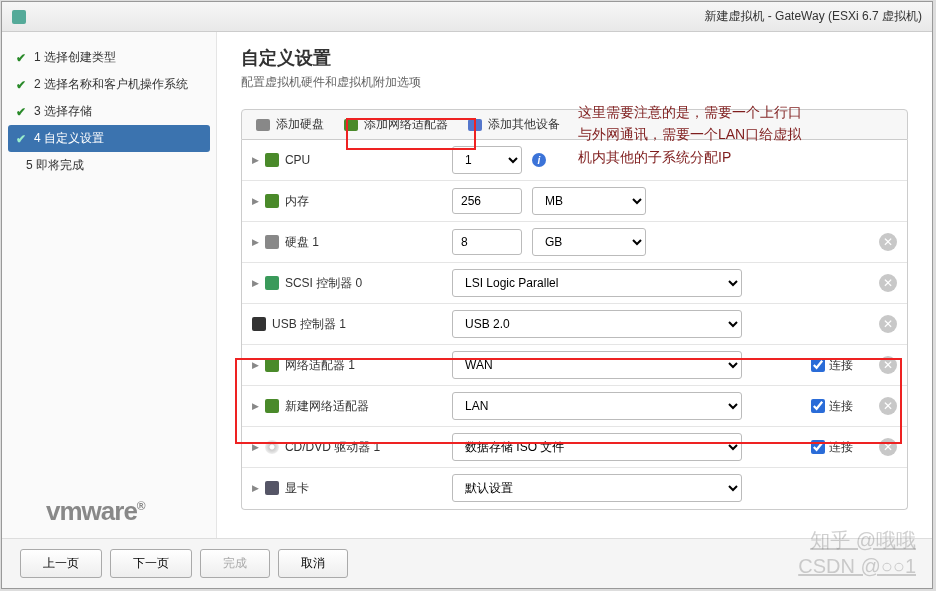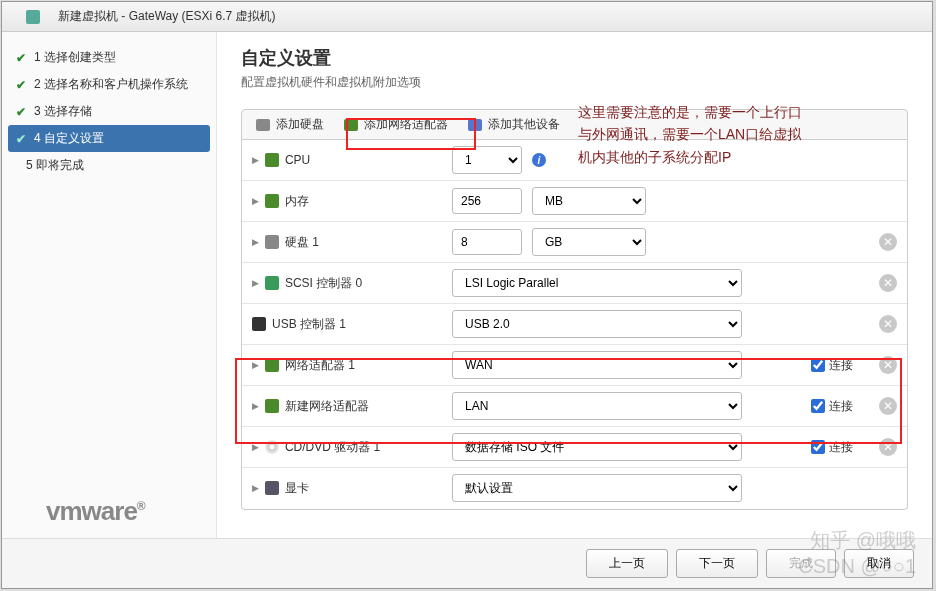--- a/index.html
+++ b/index.html
@@ -1,18 +1,18 @@
 <!DOCTYPE html>
 <html><head>
 <meta charset="utf-8">
 <style>
 * { box-sizing: border-box; margin: 0; padding: 0; font-family: "Microsoft YaHei", Arial, sans-serif; }
 body { background: #ddd; width: 936px; height: 591px; overflow: hidden; position: relative; }
 .window { background: #fff; border: 1px solid #999; width: 932px; height: 588px; margin: 1px; display: flex; flex-direction: column; }
-.titlebar { background: linear-gradient(#f7f7f7, #e8e8e8); border-bottom: 1px solid #ccc; padding: 6px 24px; font-size: 12px; color: #333; display: flex; align-items: center; gap: 18px; }
+.titlebar { background: linear-gradient(#f7f7f7, #e8e8e8); border-bottom: 1px solid #ccc; padding: 6px 10px; font-size: 12px; color: #333; display: flex; align-items: center; gap: 12px; justify-content: space-between; }
 .titlebar .ticon { width: 14px; height: 14px; background: #5a9; border-radius: 2px; }
 .body { flex: 1; display: flex; }
 .sidebar { width: 215px; background: #fafafa; border-right: 1px solid #e5e5e5; padding-top: 12px; }
 .step { display: flex; align-items: center; padding: 5px 14px; font-size: 12px; color: #333; cursor: pointer; }
 .step .chk { color: #2a8a2a; font-weight: bold; margin-right: 6px; width: 12px; }
 .step.active { background: #3b73af; color: #fff; border-radius: 3px; margin: 0 6px; padding: 5px 8px; }
 .step-plain { padding-left: 24px; }
 .main { flex: 1; padding: 14px 24px 0 24px; display: flex; flex-direction: column; }
 .mtitle { font-size: 18px; font-weight: bold; color: #333; margin-bottom: 4px; }
 .msub { font-size: 12px; color: #666; margin-bottom: 18px; }
@@ -42,25 +42,25 @@
 select { cursor: pointer; }
 input[type=text] { cursor: text; }
 .w60 { width: 70px; }
 .w90 { width: 114px; }
 .wfull { flex: 1; max-width: 290px; }
 .info { width: 14px; height: 14px; border-radius: 50%; background: #3b73d8; color: #fff; font-size: 10px; display: inline-flex; align-items: center; justify-content: center; font-style: italic; font-weight: bold; }
 .chk-c { display: flex; align-items: center; gap: 4px; font-size: 12px; color: #333; margin-left: auto; margin-right: 10px; }
 .chk-c input { accent-color: #2a6cd8; width: 14px; height: 14px; }
 .del { width: 18px; height: 18px; border-radius: 50%; background: #c8c8c8; color: #fff; display: flex; align-items: center; justify-content: center; font-size: 12px; cursor: pointer; margin-left: 6px; }
 .logo { position: absolute; left: 46px; bottom: 64px; font-size: 26px; font-weight: bold; color: #888; letter-spacing: -1px; text-align: right; }
-.footer { border-top: 1px solid #ddd; padding: 10px 18px; display: flex; justify-content: flex-end; gap: 8px; background: #f5f5f5; }
+.footer { border-top: 1px solid #ddd; padding: 10px 18px; display: flex; gap: 8px; background: #f5f5f5; }
 .btn { border: 1px solid #aaa; background: linear-gradient(#fff,#eee); padding: 5px 22px; font-size: 12px; border-radius: 3px; cursor: pointer; }
 .btn:disabled { color: #aaa; cursor: default; }
 .note { position: absolute; left: 578px; top: 101px; font-size: 14px; color: #7f1d1d; line-height: 1.6; z-index: 20; }
-.wm { position: absolute; right: 20px; bottom: 12px; color: rgba(120,120,120,.35); font-size: 20px; z-index: 30; text-align: right; line-height: 1.3; }
+.wm { position: absolute; right: 20px; bottom: 12px; color: rgba(120,120,120,.35); font-size: 20px; z-index: 30; text-align: right; line-height: 1.3; text-decoration: underline; }
 </style>
 </head>
 <body>
 
 <div class="window">
   <div class="titlebar">
     <span class="ticon"></span>
     <span>新建虚拟机 - GateWay (ESXi 6.7 虚拟机)</span>
   </div>
   <div class="body">

